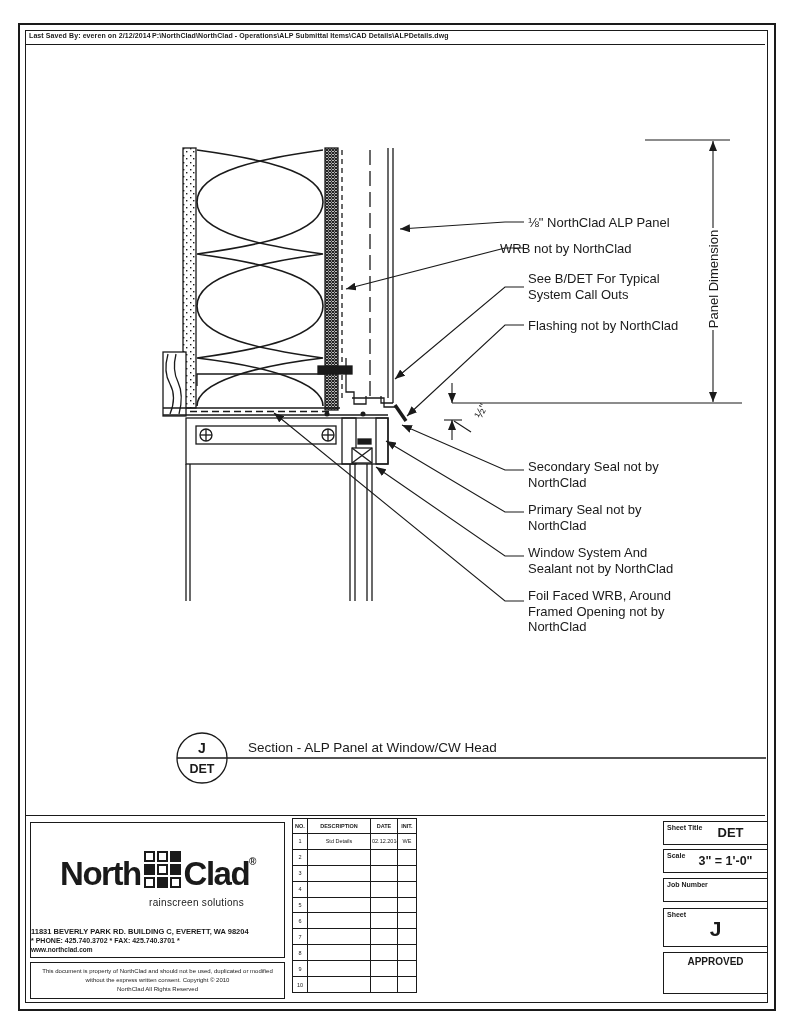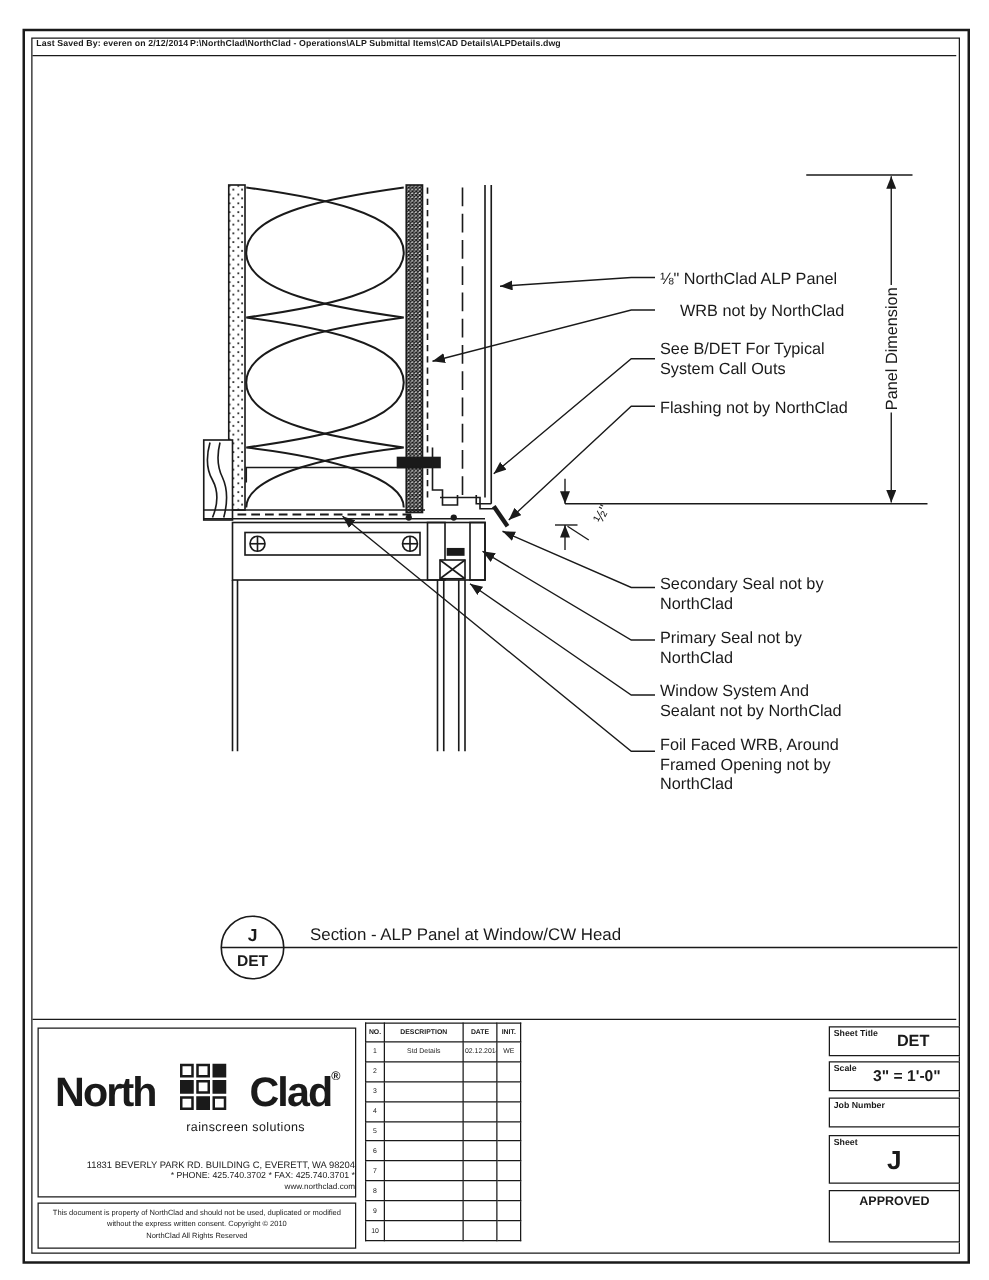--- a/index.html
+++ b/index.html
@@ -17,29 +17,29 @@
   
   .callout{font-size:13px;line-height:15.5px;white-space:pre-line;}
   .rot-dim{font-size:13px;transform-origin:center;transform:translate(-50%,-50%) rotate(-90deg);white-space:nowrap;}
   .rot-half{font-size:12px;transform-origin:center;transform:rotate(-62deg);white-space:nowrap;}
   .bubble-letter{font-size:14px;font-weight:bold;transform:translateX(-50%);}
   .bubble-sheet{font-size:12.5px;font-weight:bold;transform:translateX(-50%);}
   .detail-title{font-size:13.5px;}
   
   .tb-box{border:1.5px solid #1a1a1a;background:#fff;}
   .tb-label{position:absolute;left:3px;top:2px;font-size:7px;font-weight:bold;}
-  .logo-row{position:absolute;left:0;right:0;top:34px;display:flex;justify-content:center;align-items:center;gap:19px;}
+  .logo-row{position:absolute;left:0;right:0;top:34px;display:flex;justify-content:center;align-items:center;gap:3px;}
   .logo-word{font-size:33px;font-weight:bold;letter-spacing:-1.5px;line-height:1;}
   .logo-grid{display:grid;grid-template-columns:repeat(3,11px);grid-template-rows:repeat(3,11px);gap:2px;margin-top:-8px;}
   .cell{width:11px;height:11px;box-sizing:border-box;}
   .cell.f{background:#1a1a1a;}
   .cell.o{border:2px solid #1a1a1a;background:#fff;}
   .logo-reg{font-size:10px;font-weight:bold;vertical-align:top;line-height:1;}
   .logo-tag{position:absolute;right:40px;top:74px;font-size:10px;letter-spacing:.3px;}
-  .addr{position:absolute;left:0;right:0;text-align:right;font-weight:normal;}
+  .addr{position:absolute;left:0;right:0;text-align:left;font-weight:bold;}
   .disclaimer{font-size:6px;line-height:9px;text-align:center;white-space:pre-line;padding-top:4px;}
   table.rev{border-collapse:collapse;width:100%;height:100%;table-layout:fixed;}
   table.rev th,table.rev td{border:1px solid #1a1a1a;font-size:5.5px;padding:0 1px;text-align:center;
     overflow:hidden;white-space:nowrap;height:14px;}
   table.rev th{font-weight:bold;}
   .proj-name{position:absolute;left:0;right:0;top:28px;text-align:center;font-size:15px;}
   .val-big{position:absolute;left:0;right:0;text-align:center;font-weight:bold;}
 </style>
 </head>
 <body>
@@ -168,21 +168,21 @@
       <line x1="713" y1="330" x2="713" y2="402" marker-end="url(#arw)"></line>
     </g>
 
     <g stroke="#1a1a1a" stroke-width="1.3" fill="none">
       <circle cx="202" cy="758" r="25" fill="#fff"></circle>
       <line x1="177" y1="758" x2="766" y2="758"></line>
     </g>
   </svg>
 
   <div class="abs callout" style="left:528px;top:215px">⅛" NorthClad ALP Panel</div>
-  <div class="abs callout" style="left:544px;top:241px">WRB not by NorthClad</div>
+  <div class="abs callout" style="left:500px;top:241px">WRB not by NorthClad</div>
   <div class="abs callout" style="left:528px;top:271px">See B/DET For Typical
 System Call Outs</div>
   <div class="abs callout" style="left:528px;top:318px">Flashing not by NorthClad</div>
   <div class="abs callout" style="left:528px;top:459px">Secondary Seal not by
 NorthClad</div>
   <div class="abs callout" style="left:528px;top:502px">Primary Seal not by
 NorthClad</div>
   <div class="abs callout" style="left:528px;top:545px">Window System And
 Sealant not by NorthClad</div>
   <div class="abs callout" style="left:528px;top:588px">Foil Faced WRB, Around

